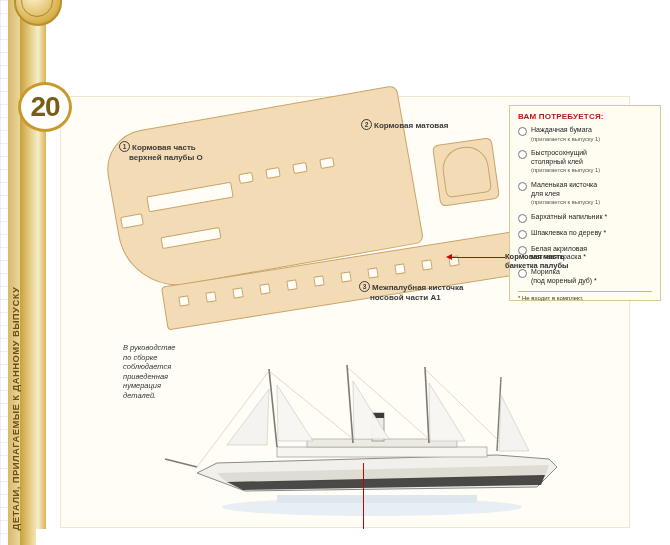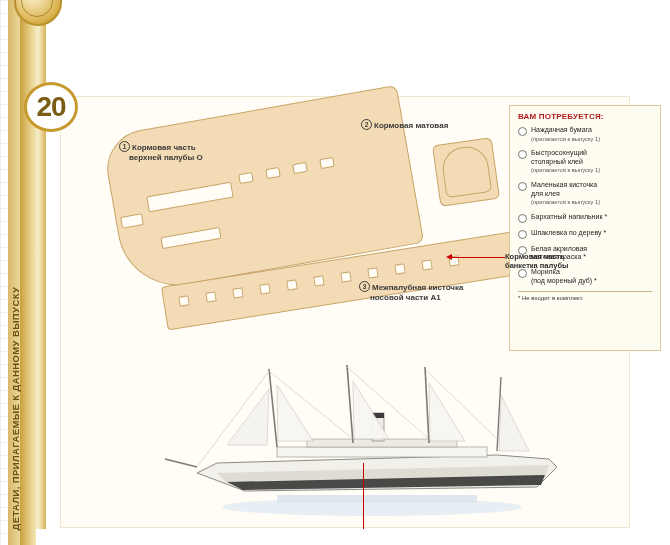--- a/index.html
+++ b/index.html
@@ -80,21 +80,21 @@
     left: 5px; top: 5px;
     width: 30px; height: 30px;
     border-radius: 50%;
     border: 1px solid #8f6d17;
     opacity: .7;
   }
 
   
   .issue-badge {
     position: absolute;
-    left: 24px; top: 82px;
+    left: 18px; top: 82px;
     width: 54px; height: 50px;
     z-index: 7;
   }
   .issue-badge .oval {
     position: absolute;
     inset: 0;
     border-radius: 50%;
     background: #ffffff;
     border: 3px solid #c79a2d;
     box-sizing: border-box;
@@ -202,21 +202,21 @@
     font-size: 7.5px;
     font-style: italic;
     line-height: 9.5px;
     color: #333;
   }
 
   
   .mat-box {
     position: absolute;
     left: 448px; top: 8px;
-    width: 152px; height: 246px;
+    width: 152px; height: 196px;
     background: #fffdf2;
     border: 1px solid #d9c79a;
     box-sizing: border-box;
     padding: 6px 8px;
   }
   .mat-title {
     font-size: 8px;
     font-weight: bold;
     color: #b01c1c;
     letter-spacing: 0.2px;
@@ -352,20 +352,28 @@
 
     <div class="part-label" style="left:300px; top:22px;">
       <span class="circnum">2</span><span>Кормовая матовая</span>
     </div>
 
     <div class="part-label" style="left:298px; top:184px;">
       <span class="circnum">3</span><span>Межпалубная кисточка</span><br>
       <span style="margin-left:11px;">носовой части A1</span>
     </div>
 
+    <div class="note-block">
+      <span>В руководстве</span><br>
+      <span>по сборке</span><br>
+      <span>соблюдается</span><br>
+      <span>приведенная</span><br>
+      <span>нумерация</span><br>
+      <span>деталей.</span>
+    </div>
 
     <div class="mat-box">
       <div class="mat-title">ВАМ ПОТРЕБУЕТСЯ:</div>
 
       <div class="mat-item">
         <span class="mat-bullet"></span>
         <span class="mat-text">
           <span>Наждачная бумага</span>
           <span class="sub">(прилагается к выпуску 1)</span>
         </span>

